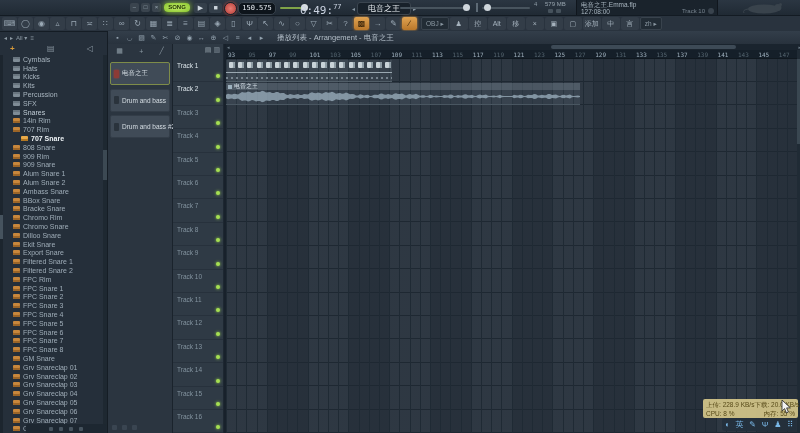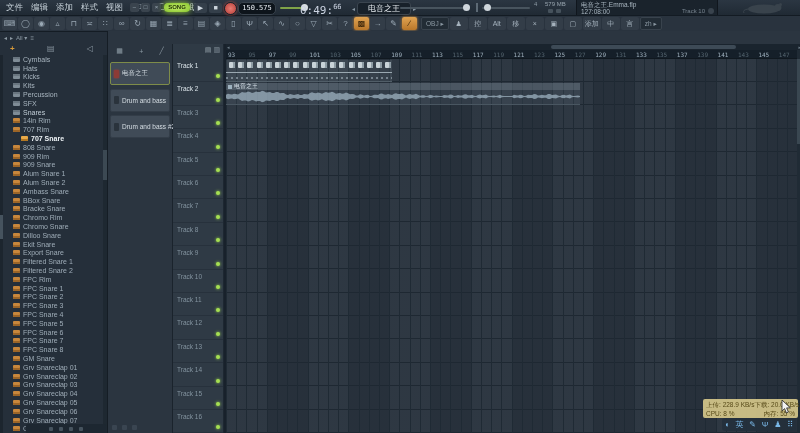--- a/index.html
+++ b/index.html
@@ -159,44 +159,34 @@
           justify-content:space-around;align-items:center;}
   #imebar span{font-size:8px;color:#79b7e6;line-height:13px;}
   #cursor{position:absolute;left:781px;top:400px;}
 </style>
 </head>
 <body>
 
 <div id="app">
 
   <div id="topbar">
-    <div id="menus">
-        <div class="menu-item">文件</div>
-        <div class="menu-item">编辑</div>
-        <div class="menu-item">添加</div>
-        <div class="menu-item">样式</div>
-        <div class="menu-item">视图</div>
-        <div class="menu-item">选项</div>
-        <div class="menu-item">工具</div>
-        <div class="menu-item">帮助</div>
-      </div>
     <div id="winbtns">
         <div class="winbtn">–</div>
         <div class="winbtn">□</div>
         <div class="winbtn">×</div>
       </div>
     <div id="songled">SONG</div>
     <div class="tbtn" style="left:194px">▶</div>
     <div class="tbtn" style="left:209px">■</div>
     <div id="recbtn"></div>
     <div id="tempolcd">150.575</div>
     <div id="shuffle">
         <div class="knob"></div>
       </div>
-    <div id="timelcd"><span>0:49:</span><sup>66</sup></div>
+    <div id="timelcd"><span>0:49:</span><sup>77</sup></div>
     <div id="patsel">
       <span class="arr">◂</span>
       <span class="box">电音之王</span>
       <span class="arr">▸</span>
     </div>
     <div class="hslider" style="left:400px;width:70px">
         <div class="knob" style="right:0"></div>
       </div>
     <div id="vmeter"></div>
     <div class="hslider" style="left:482px;width:48px">
@@ -461,20 +451,38 @@
       </div>
     <div id="bfooter">
         <i></i>
         <i></i>
         <i></i>
         <i></i>
       </div>
   </div>
 
   <div id="playlist">
+    <div id="pl-titlebar">
+      <div id="pl-icons">
+          <span class="plicon">▪</span>
+          <span class="plicon">◡</span>
+          <span class="plicon">▨</span>
+          <span class="plicon">✎</span>
+          <span class="plicon">✂</span>
+          <span class="plicon">⊘</span>
+          <span class="plicon">◉</span>
+          <span class="plicon">↔</span>
+          <span class="plicon">⊕</span>
+          <span class="plicon">◁</span>
+          <span class="plicon">≡</span>
+          <span class="plicon">◂</span>
+          <span class="plicon">▸</span>
+        </div>
+      <div id="pl-title">播放列表 - Arrangement - 电音之王</div>
+    </div>
     <div id="pl-body">
       <div id="ppanel">
         <div id="pp-tools">
             <span>▦</span>
             <span>+</span>
             <span>╱</span>
           </div>
         <div id="pp-list">
             <div class="pitem selected" style="top: 18px;">
               <span class="picon"></span>

